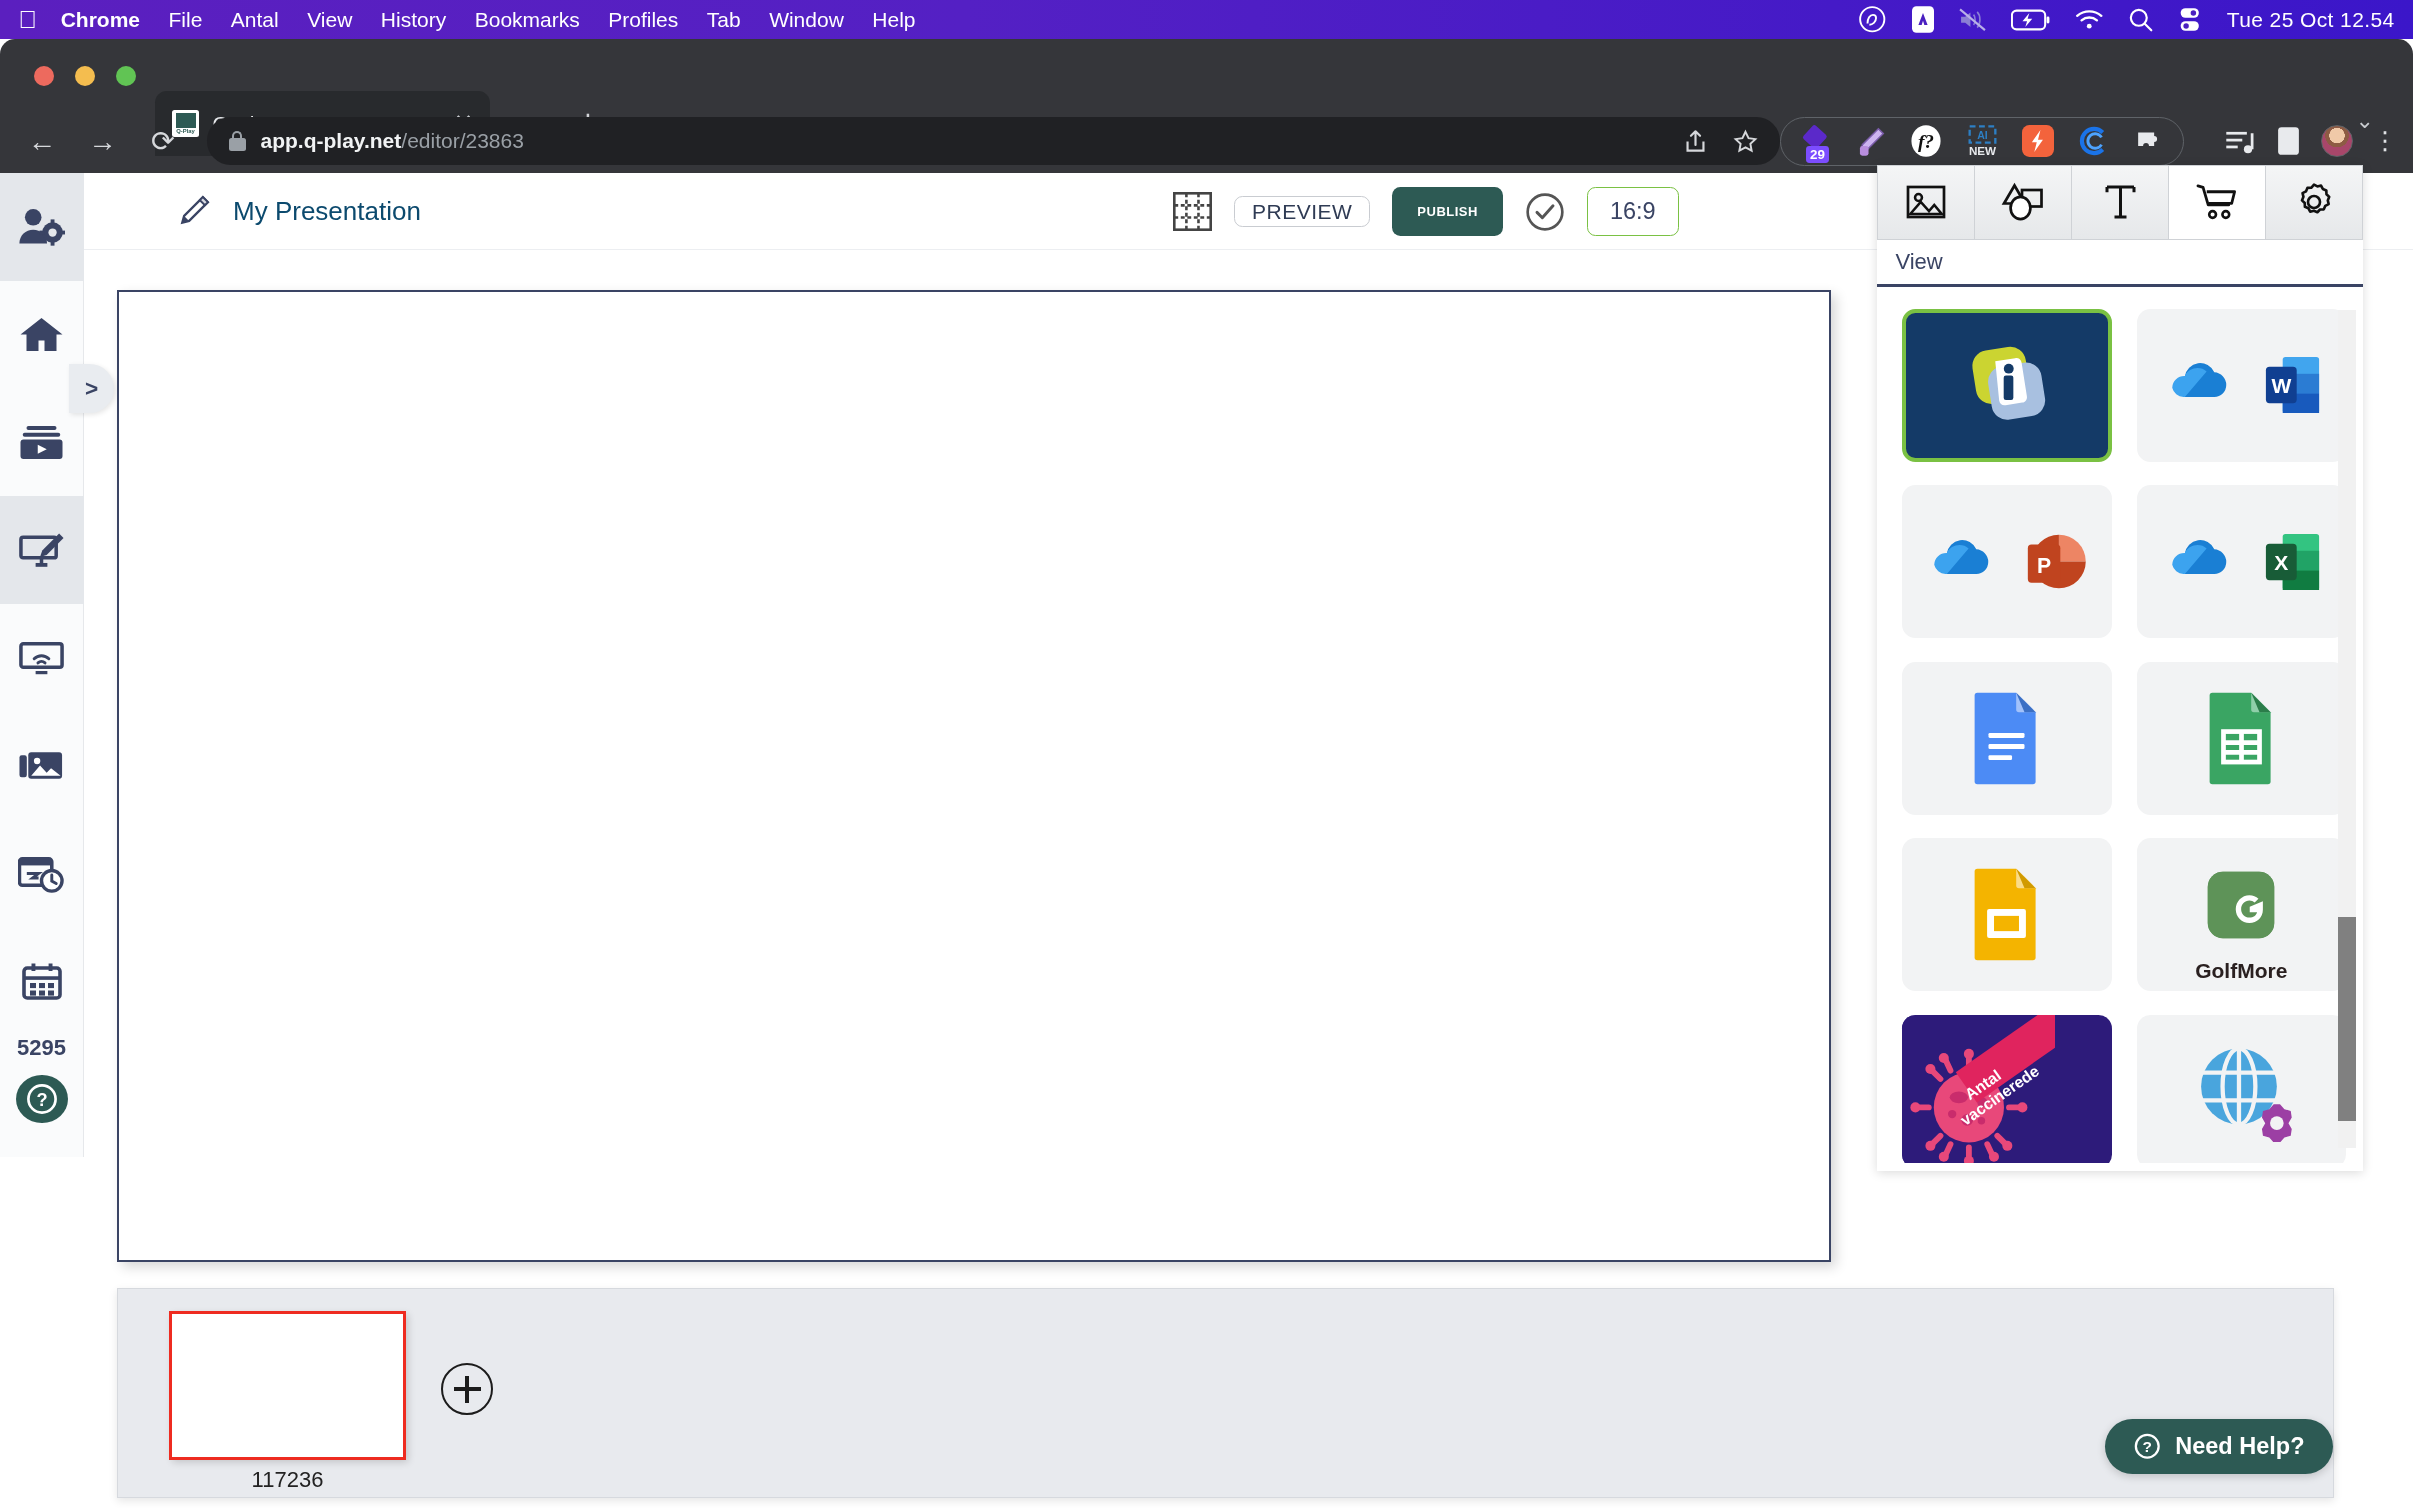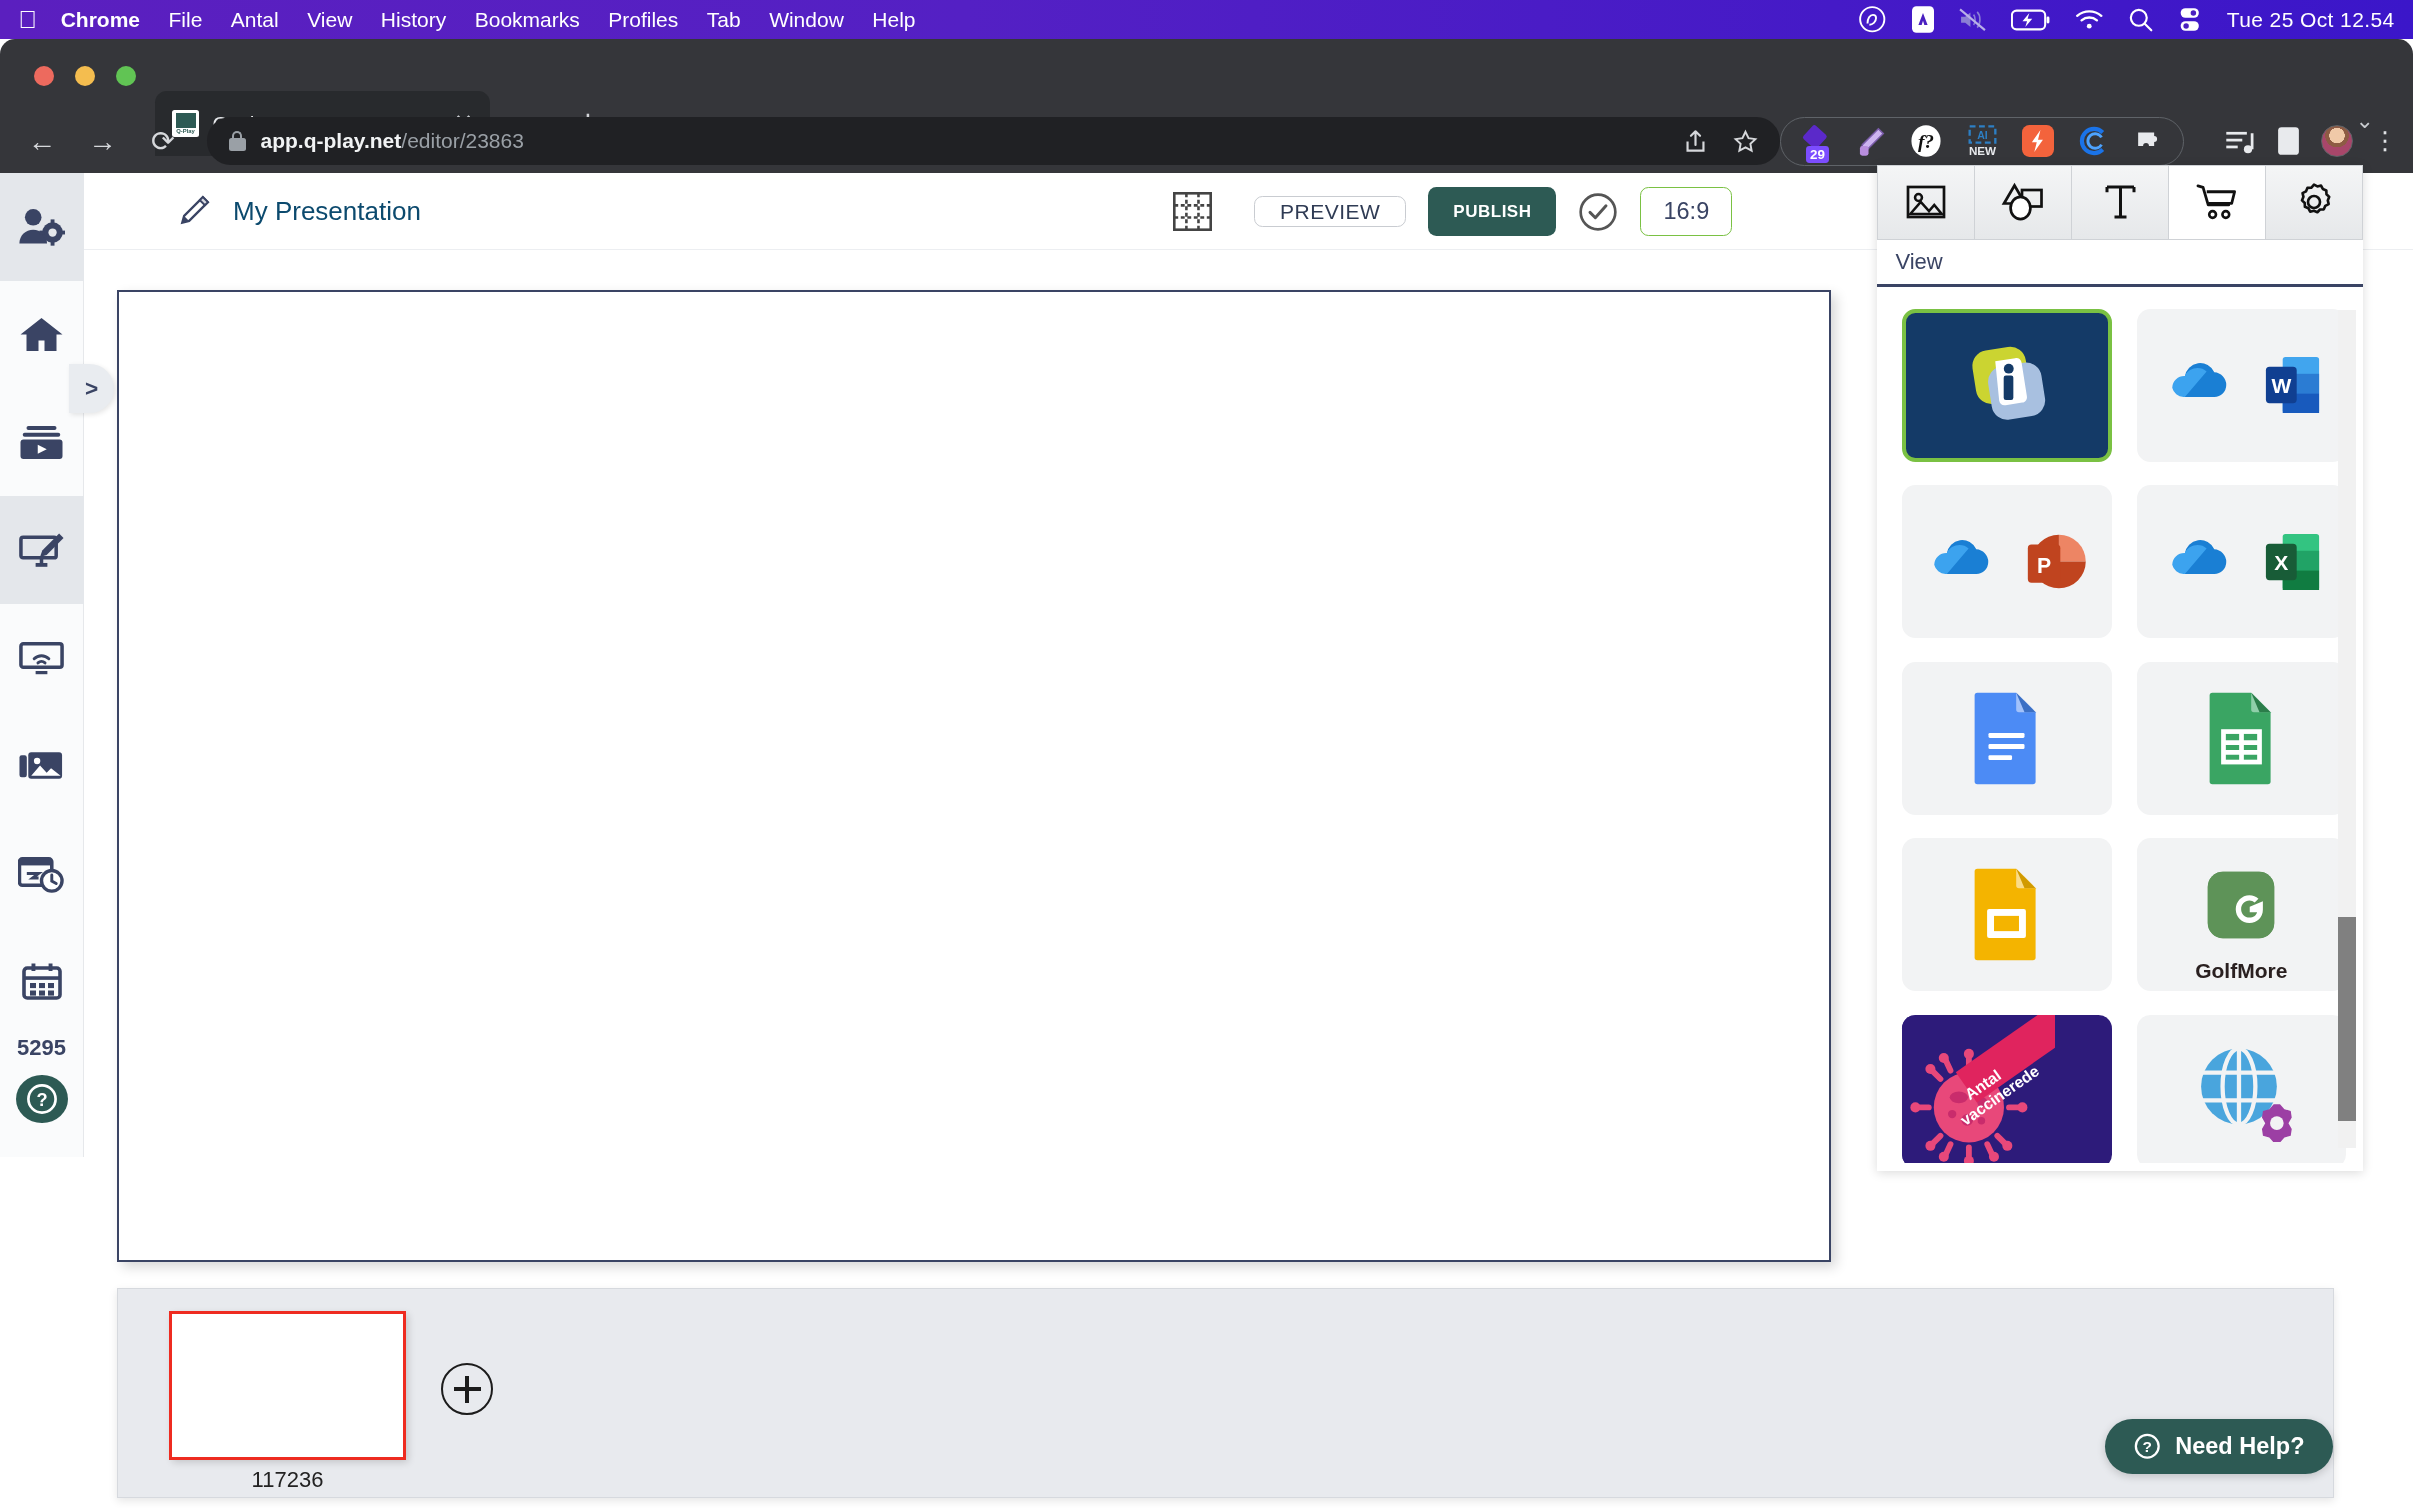--- a/index.html
+++ b/index.html
@@ -111,24 +111,24 @@
     display:flex; align-items:center; padding:0 0 0 92px;
     border-bottom:0.8px solid #eceef1;
   }
   .pencil{ margin-right:22px; display:flex; align-items:center;}
   .doc-title{ font-size:26px; color:#0c4a6e; white-space:nowrap;}
   .hdr-tools{ position:absolute; left:1089px; top:0; height:77px; display:flex; align-items:center; gap:22px;}
   .grid-btn{ cursor:pointer; display:flex; align-items:center;}
   .btn-preview{
     border:1.7px solid #c9ccd1; border-radius:8.4px; background:#fff;
     color:#2f3b54; font-size:21px; letter-spacing:0.5px; font-weight:500;
-    padding:0 25px; height:31px; display:flex; align-items:center; cursor:pointer;margin-left:20px;
+    padding:0 17px; height:31px; display:flex; align-items:center; cursor:pointer;
   }
   .btn-publish{
-    background:#2d5a54; border-radius:8.4px; color:#fff; font-size:17px; font-weight:bold;
+    background:#2d5a54; border-radius:8.4px; color:#fff; font-size:13px; font-weight:bold;
     letter-spacing:0.5px; padding:4px 25px; height:49px; display:flex; align-items:center; cursor:pointer;
   }
   .check-circle{ cursor:pointer; display:flex;align-items:center;}
   .ratio-badge{
     border:1.7px solid #7ac143; border-radius:8.4px; background:#fff;
     color:#3a4464; font-size:23.5px; padding:0 22px; height:49px;
     display:flex; align-items:center; cursor:pointer;
   }
 
   

